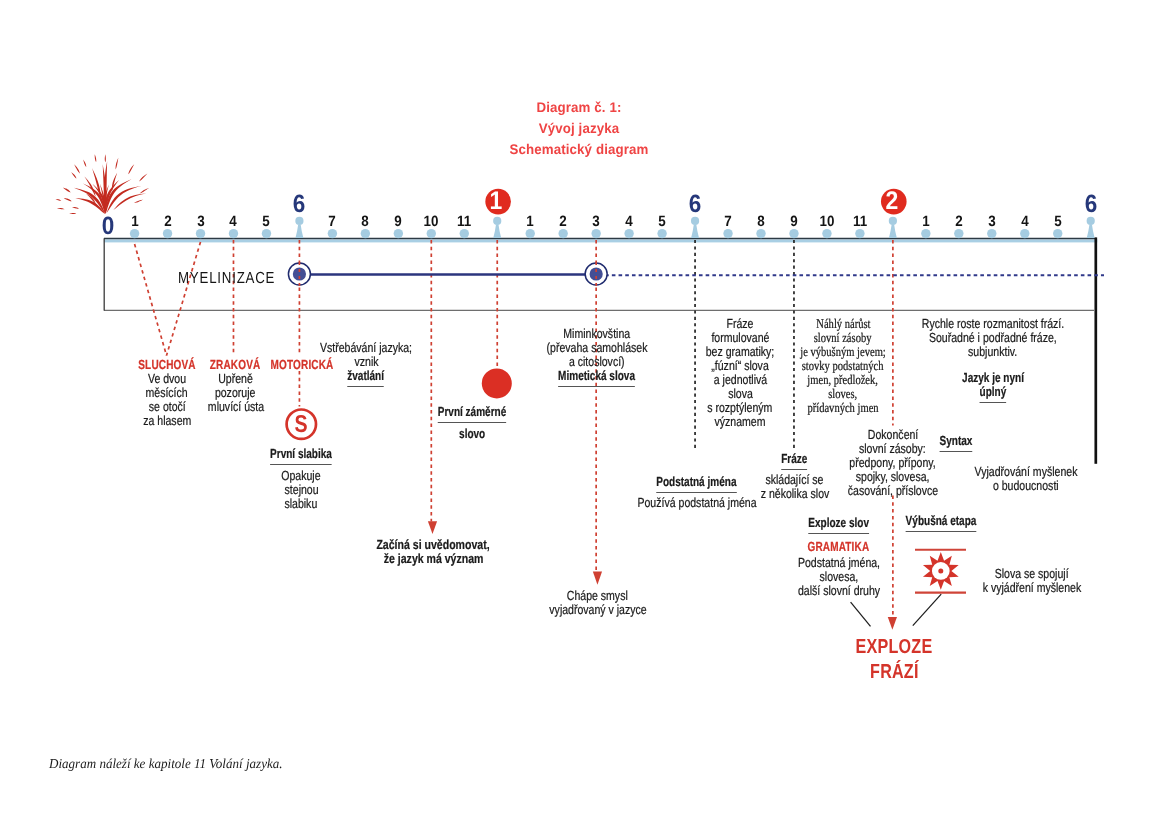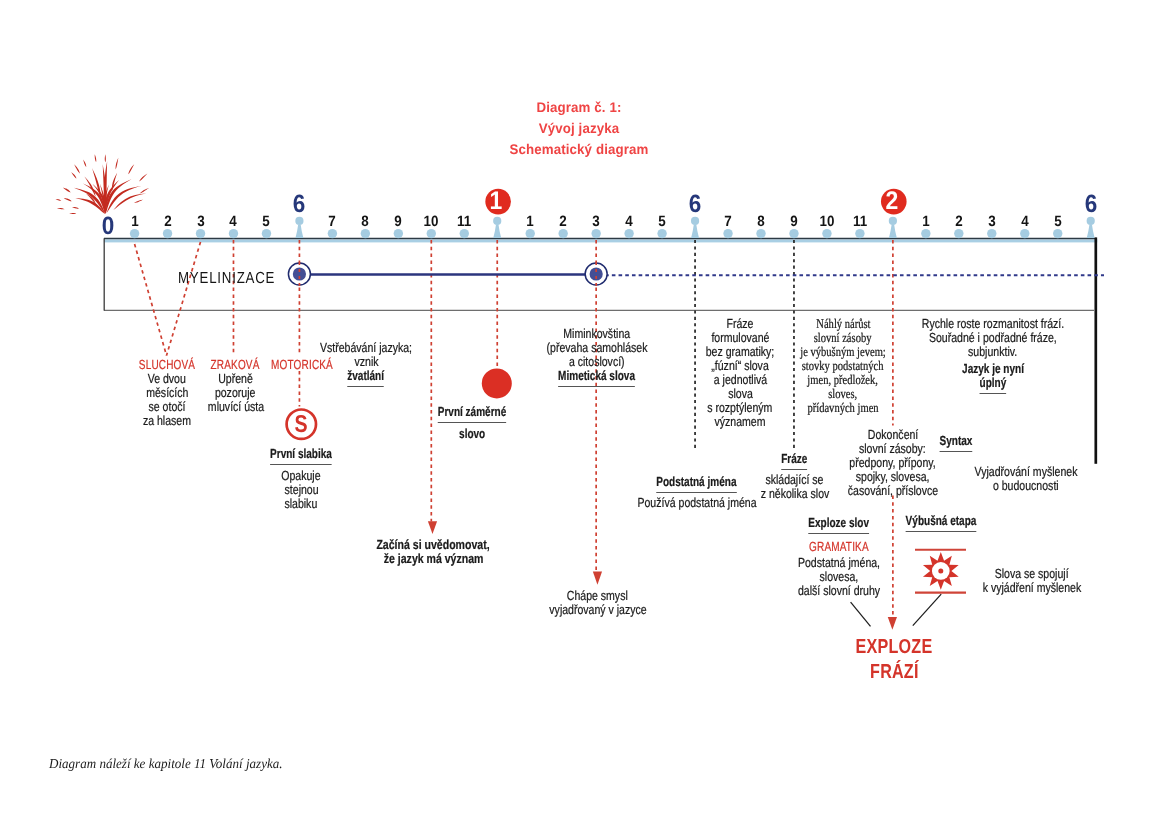--- a/index.html
+++ b/index.html
@@ -34,21 +34,21 @@
   
   .blk{position:absolute;transform:translateX(-50%);text-align:center;white-space:nowrap;
        color:#1a1a1a;font-size:13.2px;line-height:14.0px;}
   .blk .ln{display:block;}
   .blk .ln > span{display:inline-block;transform:scaleX(0.80);transform-origin:center;
        -webkit-text-stroke:0.22px currentColor;}
   .blk .hd{font-weight:bold;}
   .blk .hd > span, .blk .hd .ul{transform:scaleX(0.76);}
   .blk .ul{display:inline-block;transform:scaleX(0.80);transform-origin:center;
            border-bottom:1.15px solid #555555;padding-bottom:2.6px;}
-  .blk .red{color:#d4342a;font-weight:normal;letter-spacing:0.2px;}
+  .blk .red{color:#d4342a;font-weight:bold;letter-spacing:0.2px;}
   .myel{position:absolute;font-weight:normal;font-size:16px;color:#141414;
         letter-spacing:0.95px;white-space:nowrap;}
   .myel > span{display:inline-block;transform:scaleX(0.83);transform-origin:left center;}
   .bigred{position:absolute;transform:translateX(-50%);text-align:center;color:#d4342a;
           font-weight:bold;font-size:20.2px;line-height:25.1px;white-space:nowrap;letter-spacing:0.25px;}
   .bigred > div > span{display:inline-block;transform:scaleX(0.80);}
   .sicon{position:absolute;transform:translate(-50%,-50%);color:#d4342a;font-weight:bold;
          font-size:24.5px;line-height:1;}
 </style>
 </head>
@@ -290,21 +290,21 @@
         <div class="ln"><span>slovní zásoby:</span></div>
         <div class="ln"><span>předpony, přípony,</span></div>
         <div class="ln"><span>spojky, slovesa,</span></div>
         <div class="ln"><span>časování, příslovce</span></div>
       </div>
       <div class="blk" style="left: 992.5px; top: 317px;">
         <div class="ln"><span>Rychle roste rozmanitost frází.</span></div>
         <div class="ln"><span>Souřadné i podřadné fráze,</span></div>
         <div class="ln"><span>subjunktiv.</span></div>
       </div>
-      <div class="blk" style="left: 992.5px; top: 362px;">
+      <div class="blk" style="left: 992.5px; top: 371px;">
         <div class="ln hd"><span>Jazyk je nyní</span></div>
         <div class="ln hd"><span class="ul">úplný</span></div>
       </div>
       <div class="blk" style="left: 956px; top: 434.3px;">
         <div class="ln hd"><span class="ul">Syntax</span></div>
       </div>
       <div class="blk" style="left: 1025.8px; top: 465px;">
         <div class="ln"><span>Vyjadřování myšlenek</span></div>
         <div class="ln"><span>o budoucnosti</span></div>
       </div>

